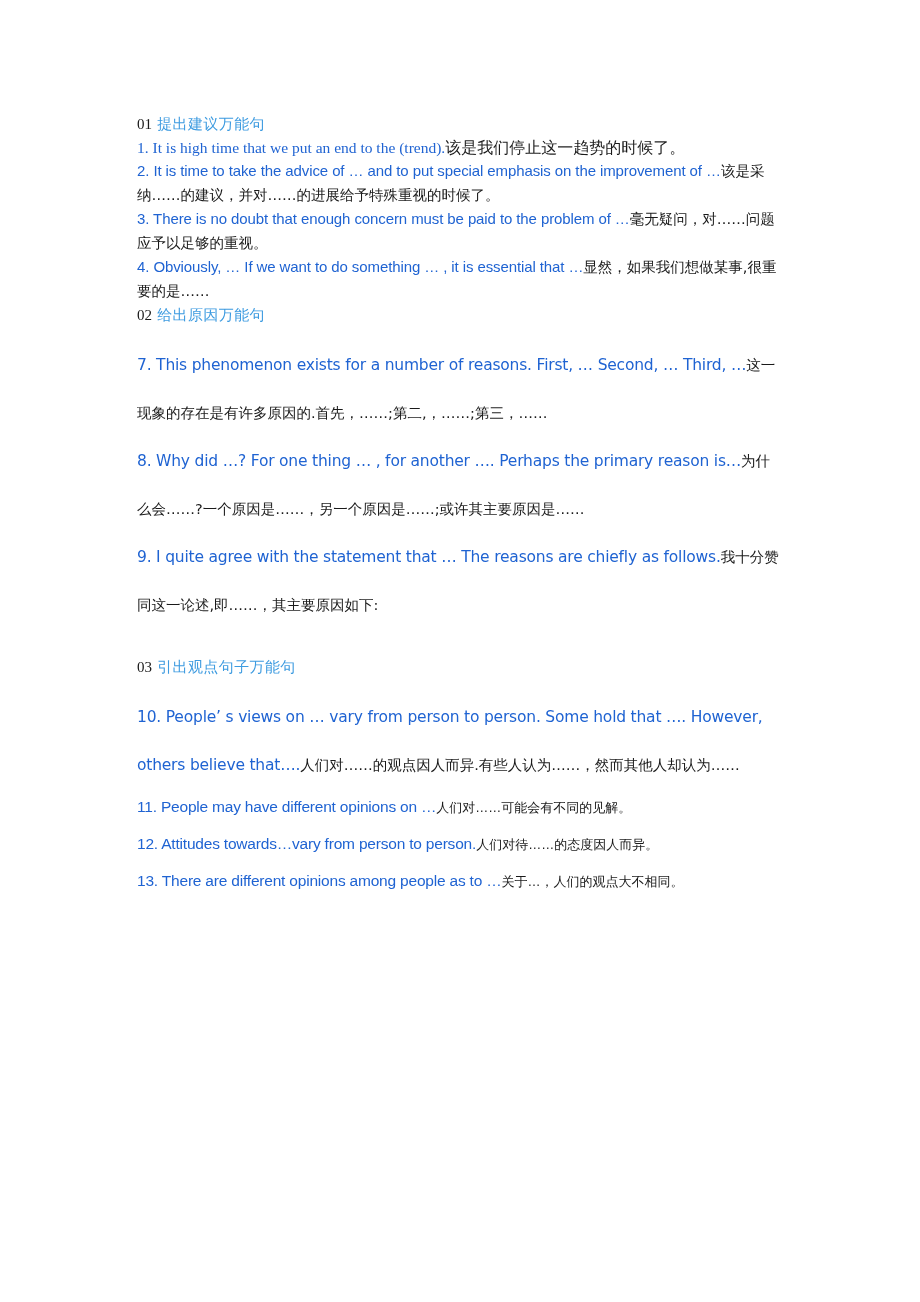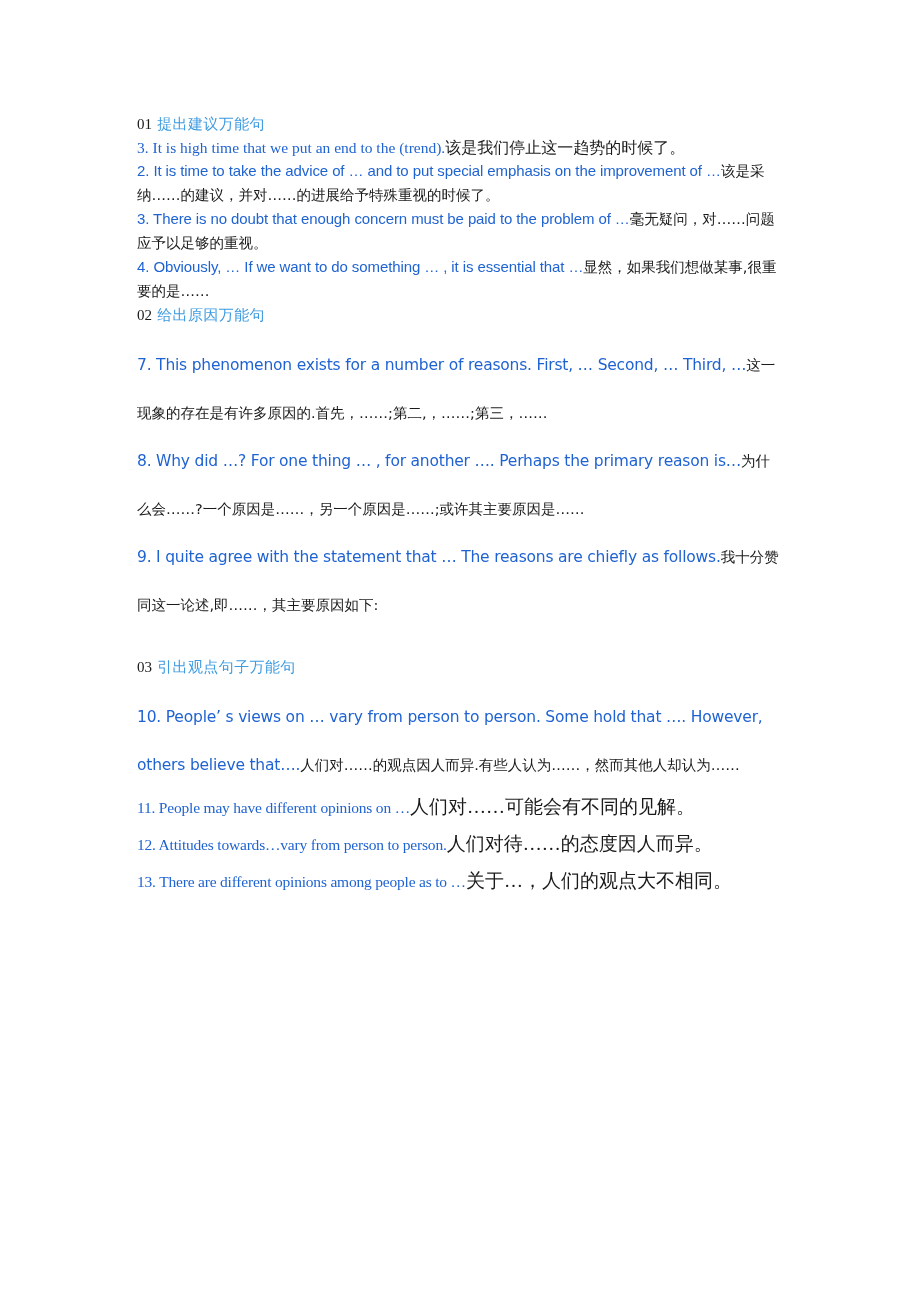--- a/index.html
+++ b/index.html
@@ -105,39 +105,39 @@
     color: #1a1a1a;
   }
 
   
   .blk-med {
     font-size: 15.5px;
     line-height: 36px;
     font-family: "DejaVu Sans", "Liberation Sans", sans-serif;
   }
   .blk-med .en {
-    font-family: Liberation Serif, serif;
+    font-family: Liberation Sans, sans-serif;
     letter-spacing: -0.2px;
   }
   .blk-med .cn {
-    font-family: Liberation Serif, serif;
-    font-size: 19px;
+    font-family: Liberation Sans, sans-serif;
+    font-size: 13px;
   }
 
   .spacer-lg { height: 26px; }
 </style>
 </head>
 <body>
 
 <div id="page">
   <div id="content">
 
     <div class="sec-head"><span>01</span><span class="sec-cn"> <span>提出建议万能句</span></span></div>
 
-    <div class="item blk-serif"><span class="en">3. It is high time that we put an end to the (trend).</span><span class="cn">该是我们停止这一趋势的时候了。</span></div>
+    <div class="item blk-serif"><span class="en">1. It is high time that we put an end to the (trend).</span><span class="cn">该是我们停止这一趋势的时候了。</span></div>
 
     <div class="item blk-tight"><span class="en">2. It is time to take the advice of … and to put special emphasis on the improvement of …</span><span class="cn">该是采纳……的建议，并对……的进展给予特殊重视的时候了。</span></div>
 
     <div class="item blk-tight"><span class="en">3. There is no doubt that enough concern must be paid to the problem of …</span><span class="cn">毫无疑问，对……问题应予以足够的重视。</span></div>
 
     <div class="item blk-tight"><span class="en">4. Obviously, … If we want to do something … , it is essential that …</span><span class="cn">显然，如果我们想做某事,很重要的是……</span></div>
 
 
 
     <div class="sec-head gap-after"><span>02</span><span class="sec-cn"> <span>给出原因万能句</span></span></div>

